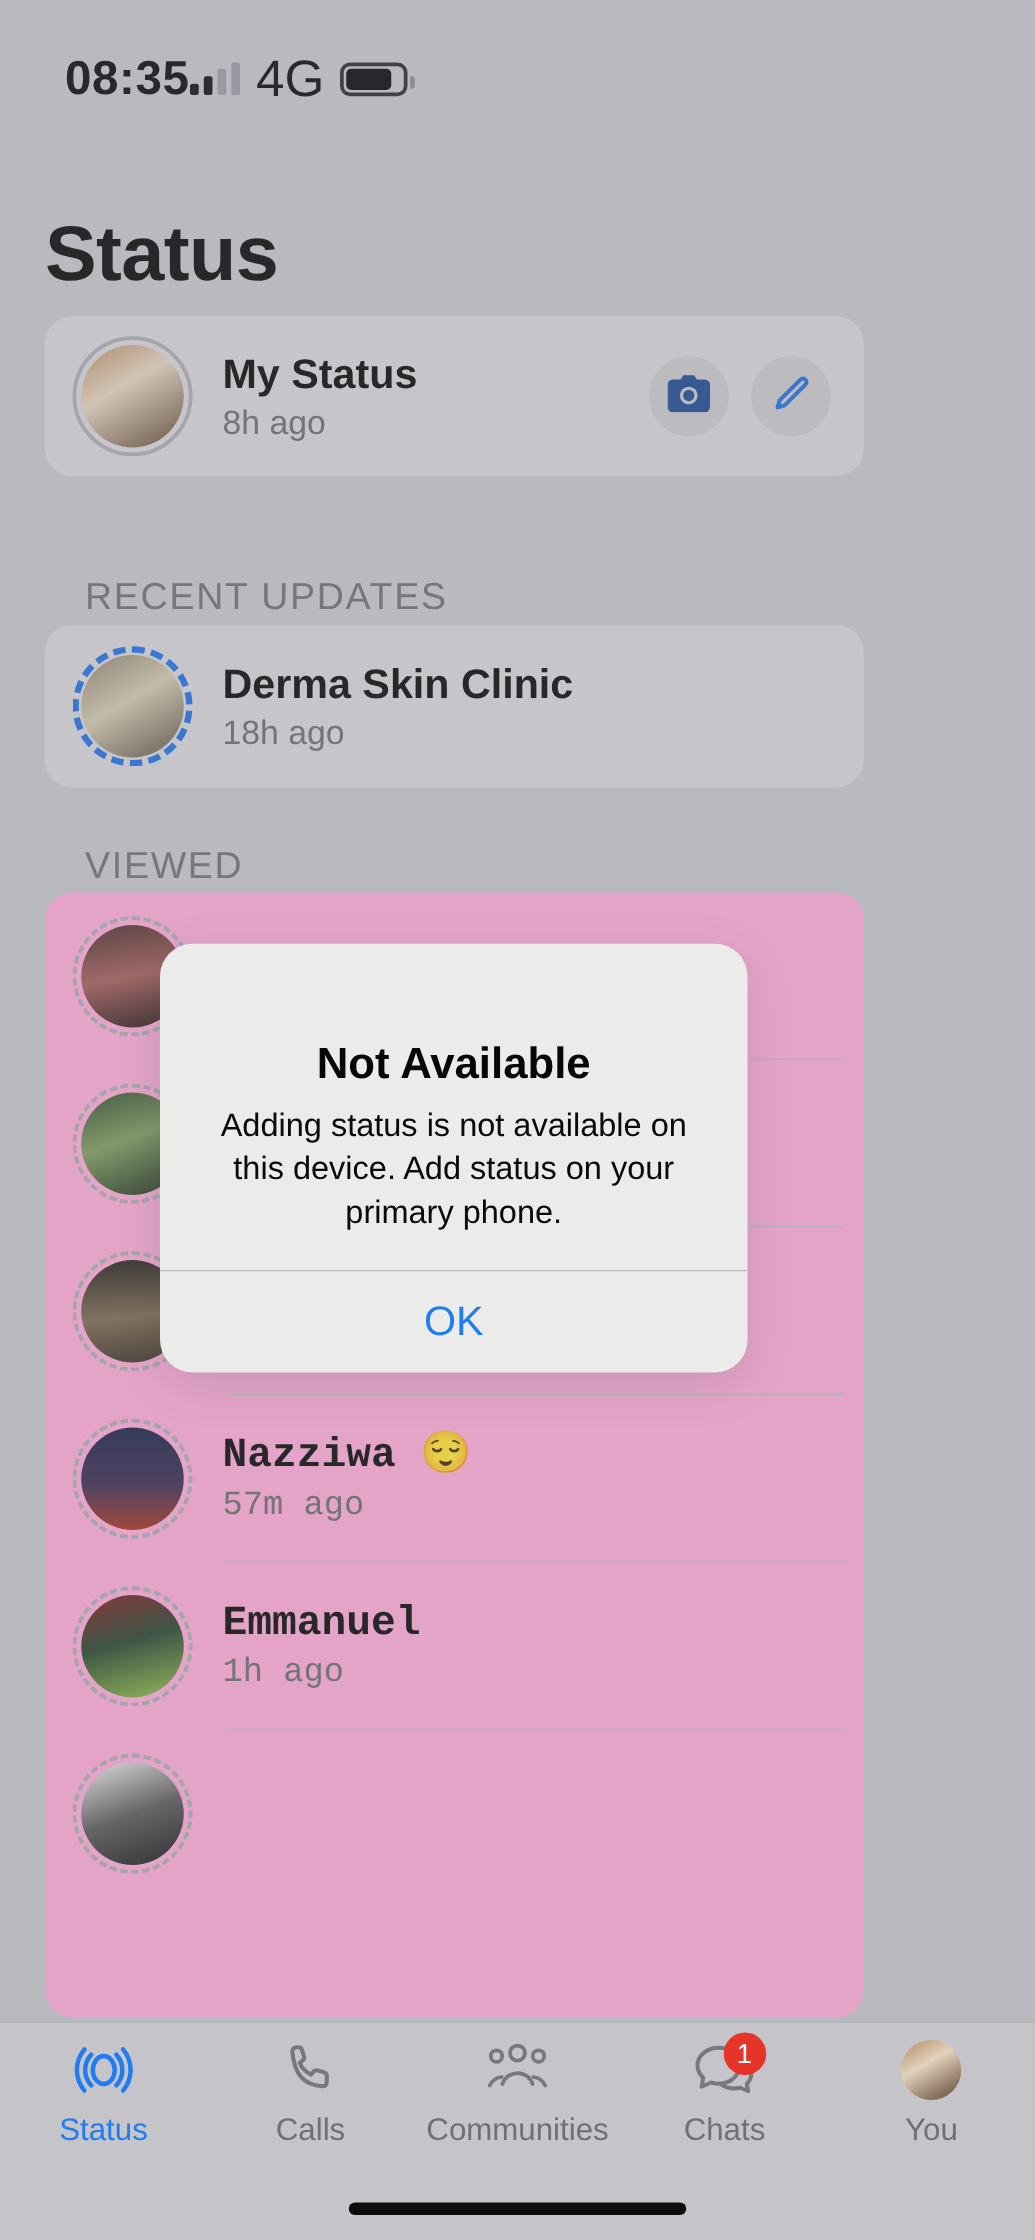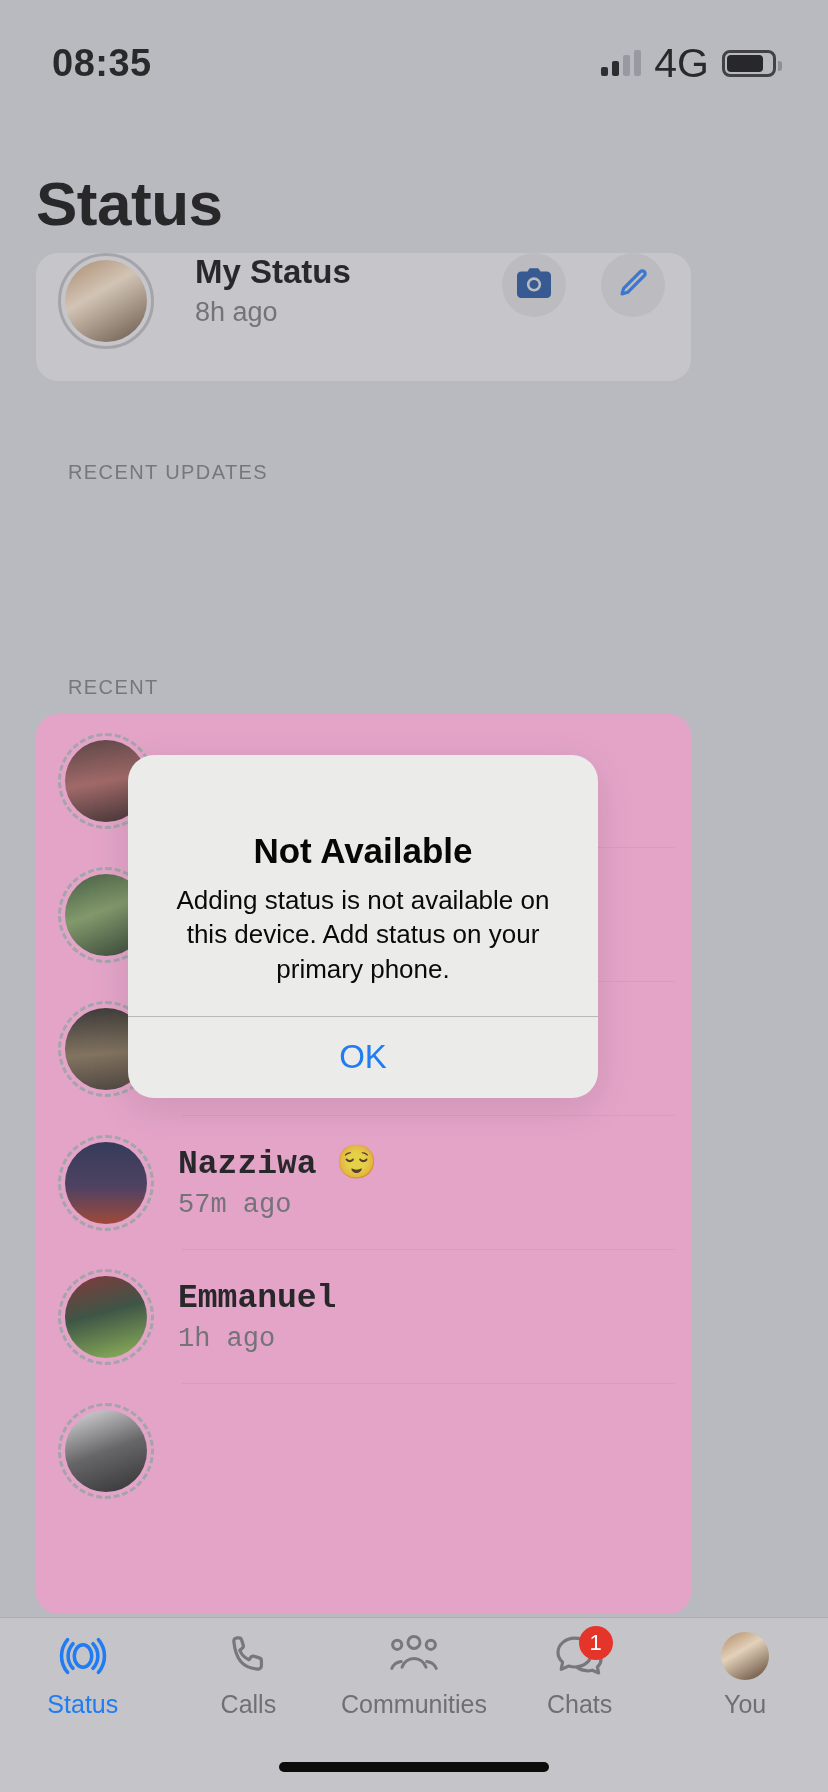--- a/index.html
+++ b/index.html
@@ -21,21 +21,21 @@
   }
 
   
   #statusbar {
     position: absolute;
     top: 0; left: 0;
     width: 828px;
     height: 100px;
     display: flex;
     align-items: center;
-    justify-content: space-between;
+    justify-content: flex-start;
     padding: 26px 52px 0 52px;
   }
   #sb-time {
     font-size: 38px;
     font-weight: 600;
     color: #0b0b0b;
     letter-spacing: 0.5px;
   }
   #sb-right {
     display: flex;
@@ -102,22 +102,22 @@
   
   #my-status-card {
     position: absolute;
     top: 253px;
     left: 36px;
     width: 655px;
     height: 128px;
     background: #d3d3d6;
     border-radius: 22px;
     display: flex;
+    align-items: center;
     padding: 0 26px 0 22px;
-    gap: 17px;
   }
   .avatar-wrap {
     position: relative;
     width: 96px;
     height: 96px;
     flex: 0 0 96px;
   }
   .avatar-img {
     position: absolute;
     left: 7px; top: 7px;
@@ -157,21 +157,21 @@
     display: flex;
     align-items: center;
     justify-content: center;
     margin-left: 18px;
   }
 
   
   .section-header {
     position: absolute;
     left: 68px;
-    font-size: 20px;
+    font-size: 30px;
     letter-spacing: 1.4px;
     color: #6e6e74;
   }
   #hdr-recent { top: 461px; }
   #hdr-viewed { top: 676px; }
 
   
   #recent-card {
     position: absolute;
     top: 500px;
@@ -380,22 +380,32 @@
       <span>
         <svg width="32" height="32" viewBox="0 0 24 24" fill="none" stroke="#1f6fe0" stroke-width="2.4" stroke-linecap="round" stroke-linejoin="round">
           <path d="M17.5 3.5a2.1 2.1 0 0 1 3 3L8 19l-4.2 1.2L5 16 17.5 3.5Z"></path>
         </svg>
       </span>
     </div>
   </div>
 
   <div class="section-header" id="hdr-recent">RECENT UPDATES</div>
 
-
-  <div class="section-header" id="hdr-viewed">RECENT</div>
+  <div id="recent-card">
+    <div class="avatar-wrap">
+      <div class="avatar-img ph2"></div>
+      <div class="ring unviewed"></div>
+    </div>
+    <div class="row-text">
+      <div class="row-name">Derma Skin Clinic</div>
+      <div class="row-sub">18h ago</div>
+    </div>
+  </div>
+
+  <div class="section-header" id="hdr-viewed">VIEWED</div>
 
   <div id="viewed-card">
 
     <div class="vrow">
       <div class="avatar-wrap">
         <div class="avatar-img ph3"></div>
         <div class="ring viewed"></div>
       </div>
       <div class="row-text">
         <div class="row-name"></div>

